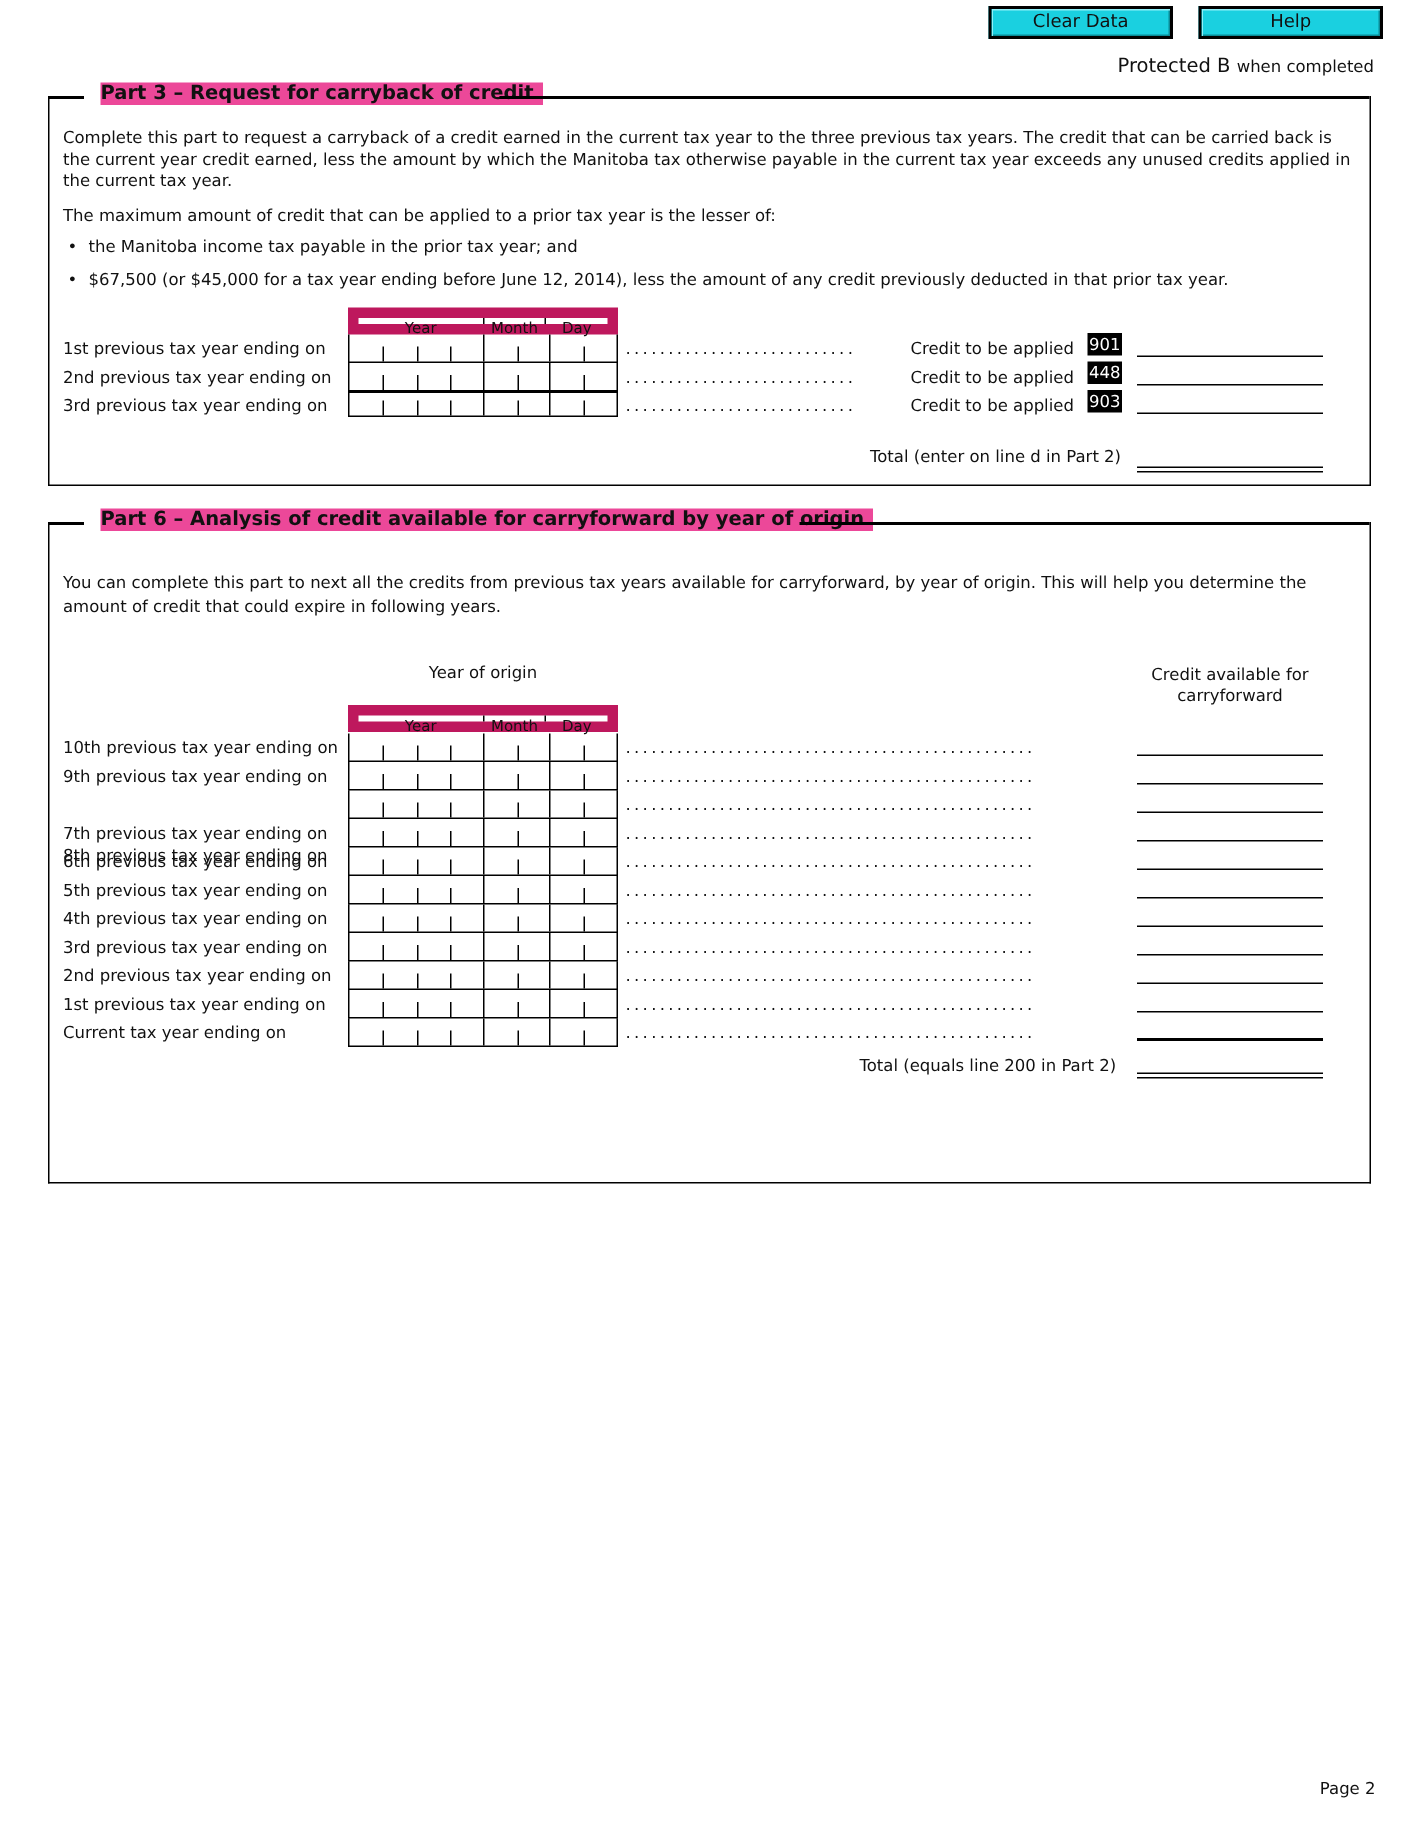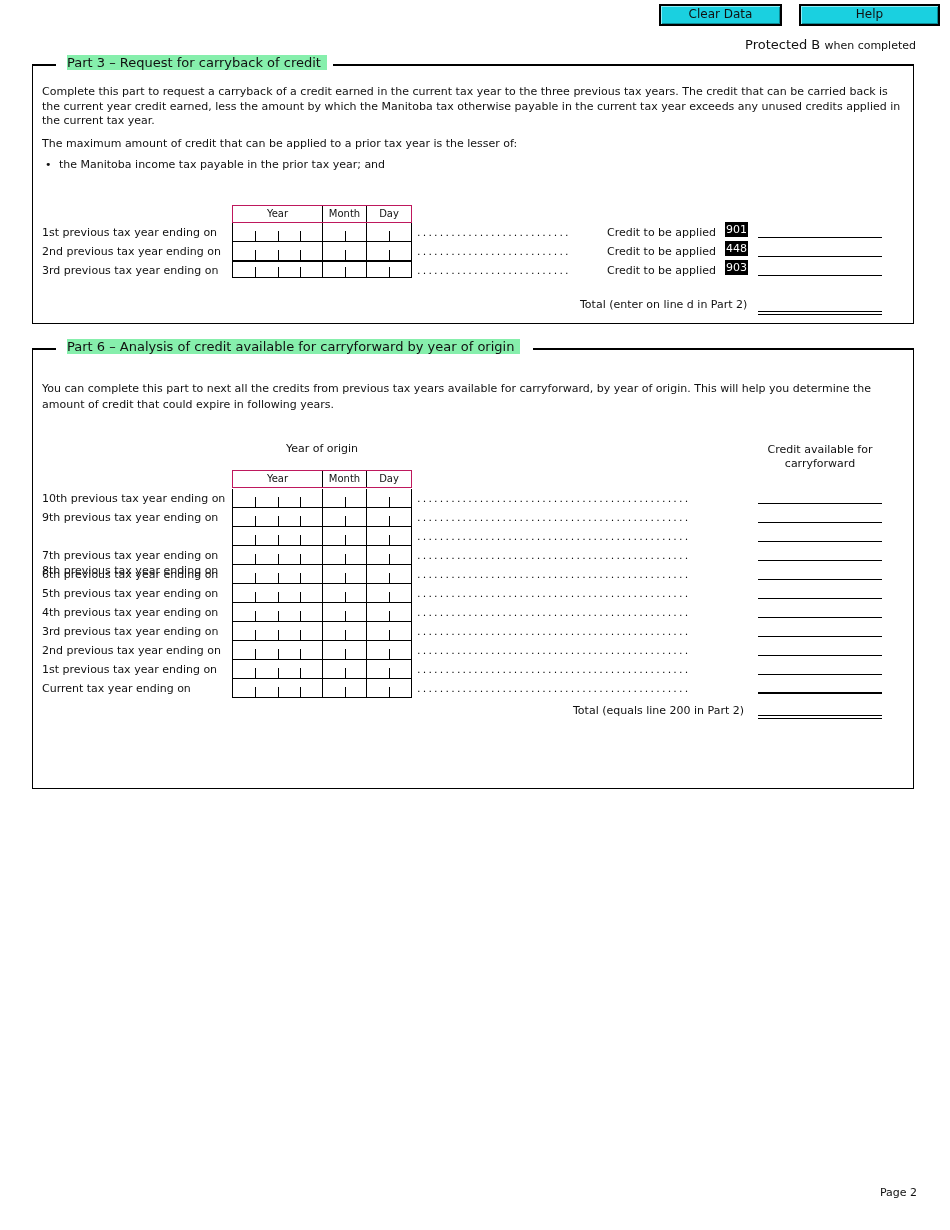--- a/index.html
+++ b/index.html
@@ -8,46 +8,46 @@
     font-family: "DejaVu Sans", sans-serif; color: #111; font-size: 11px;
     overflow: hidden;
   }
   .btn {
     position: absolute; top: 4px; height: 22px; background: #1ad0e0;
     border: 2px solid #000; border-right-color: #000; border-bottom-color: #000;
     box-shadow: inset 1px 1px 0 #8ff0f8, inset -1px -1px 0 #0a8a96;
     font-size: 12px; text-align: center; line-height: 17px; cursor: pointer;
   }
   #btn-clear { left: 659px; width: 123px; }
-  #btn-help { left: 799px; width: 141px; }
+  #btn-help { left: 799px; width: 123px; }
   .protected { position: absolute; top: 37px; right: 34px; font-size: 13px; }
   .protected small { font-size: 11px; }
 
   .section {
     position: absolute; left: 32px; width: 882px;
     border: 1px solid #000; border-top: none;
   }
   .sec-top {
     position: absolute; top: 0; left: -1px; right: -1px; height: 2px;
   }
   .sec-top::before { content: ""; position: absolute; left: 0; width: 24px; top: 0; border-top: 2px solid #000; }
   .sec-title {
     position: absolute; left: 34px; top: -9px; font-size: 13px;
-    background: #86efac; padding: 0 6px 0 0; white-space: nowrap;
+    background: #ec4899; padding: 0 6px 0 0; white-space: nowrap; font-weight: bold;
   }
   .sec-line { position: absolute; top: 0; right: 0; border-top: 2px solid #000; }
 
   .p { position: absolute; left: 9px; width: 860px; line-height: 14.5px; font-size: 11px; }
   .bullet { position: absolute; left: 12px; font-size: 11px; }
   .bullet span.dot { display: inline-block; width: 14px; }
 
   .rowlabel { position: absolute; left: 9px; font-size: 11px; white-space: nowrap; }
   .datehdr {
     position: absolute; left: 199px; width: 180px; height: 18px;
-    border: 1px solid #be185d; display: flex; font-size: 10px;
+    border: 7px solid #be185d; display: flex; font-size: 10px;
   }
   .datehdr div { text-align: center; line-height: 15px; }
   .datehdr .y { width: 90px; border-right: 1px solid #000; }
   .datehdr .m { width: 44px; border-right: 1px solid #000; }
   .datehdr .d { width: 44px; }
   .datebox {
     position: absolute; left: 199px; width: 180px; height: 19px;
     border: 1px solid #000; border-top: none; display: flex;
   }
   .datebox .seg { height: 100%; position: relative; }
@@ -72,20 +72,21 @@
 <div class="protected"><span>Protected B</span> <small>when completed</small></div>
 
 <div class="section" style="top:64px; height:260px;">
   <div class="sec-top"></div>
   <div class="sec-title">Part 3 – Request for carryback of credit</div>
   <div class="sec-line" style="left:300px;"></div>
 
   <div class="p" style="top:73px;">The maximum amount of credit that can be applied to a prior tax year is the lesser of:</div>
   <div class="p" style="top:21px;">Complete this part to request a carryback of a credit earned in the current tax year to the three previous tax years. The credit that can be carried back is the current year credit earned, less the amount by which the Manitoba tax otherwise payable in the current tax year exceeds any unused credits applied in the current tax year.</div>
   <div class="bullet" style="top:94px;"><span class="dot">•</span><span>the Manitoba income tax payable in the prior tax year; and</span></div>
+  <div class="bullet" style="top:116px;"><span class="dot">•</span><span>$67,500 (or $45,000 for a tax year ending before June 12, 2014), less the amount of any credit previously deducted in that prior tax year.</span></div>
 
   <div class="datehdr" style="top:141px;">
     <div class="y">Year</div>
     <div class="m">Month</div>
     <div class="d">Day</div>
   </div>
 
   <div class="rowlabel" style="top:162px;">1st previous tax year ending on</div>
   <div class="datebox" style="top:159px;">
     <div class="seg y">

